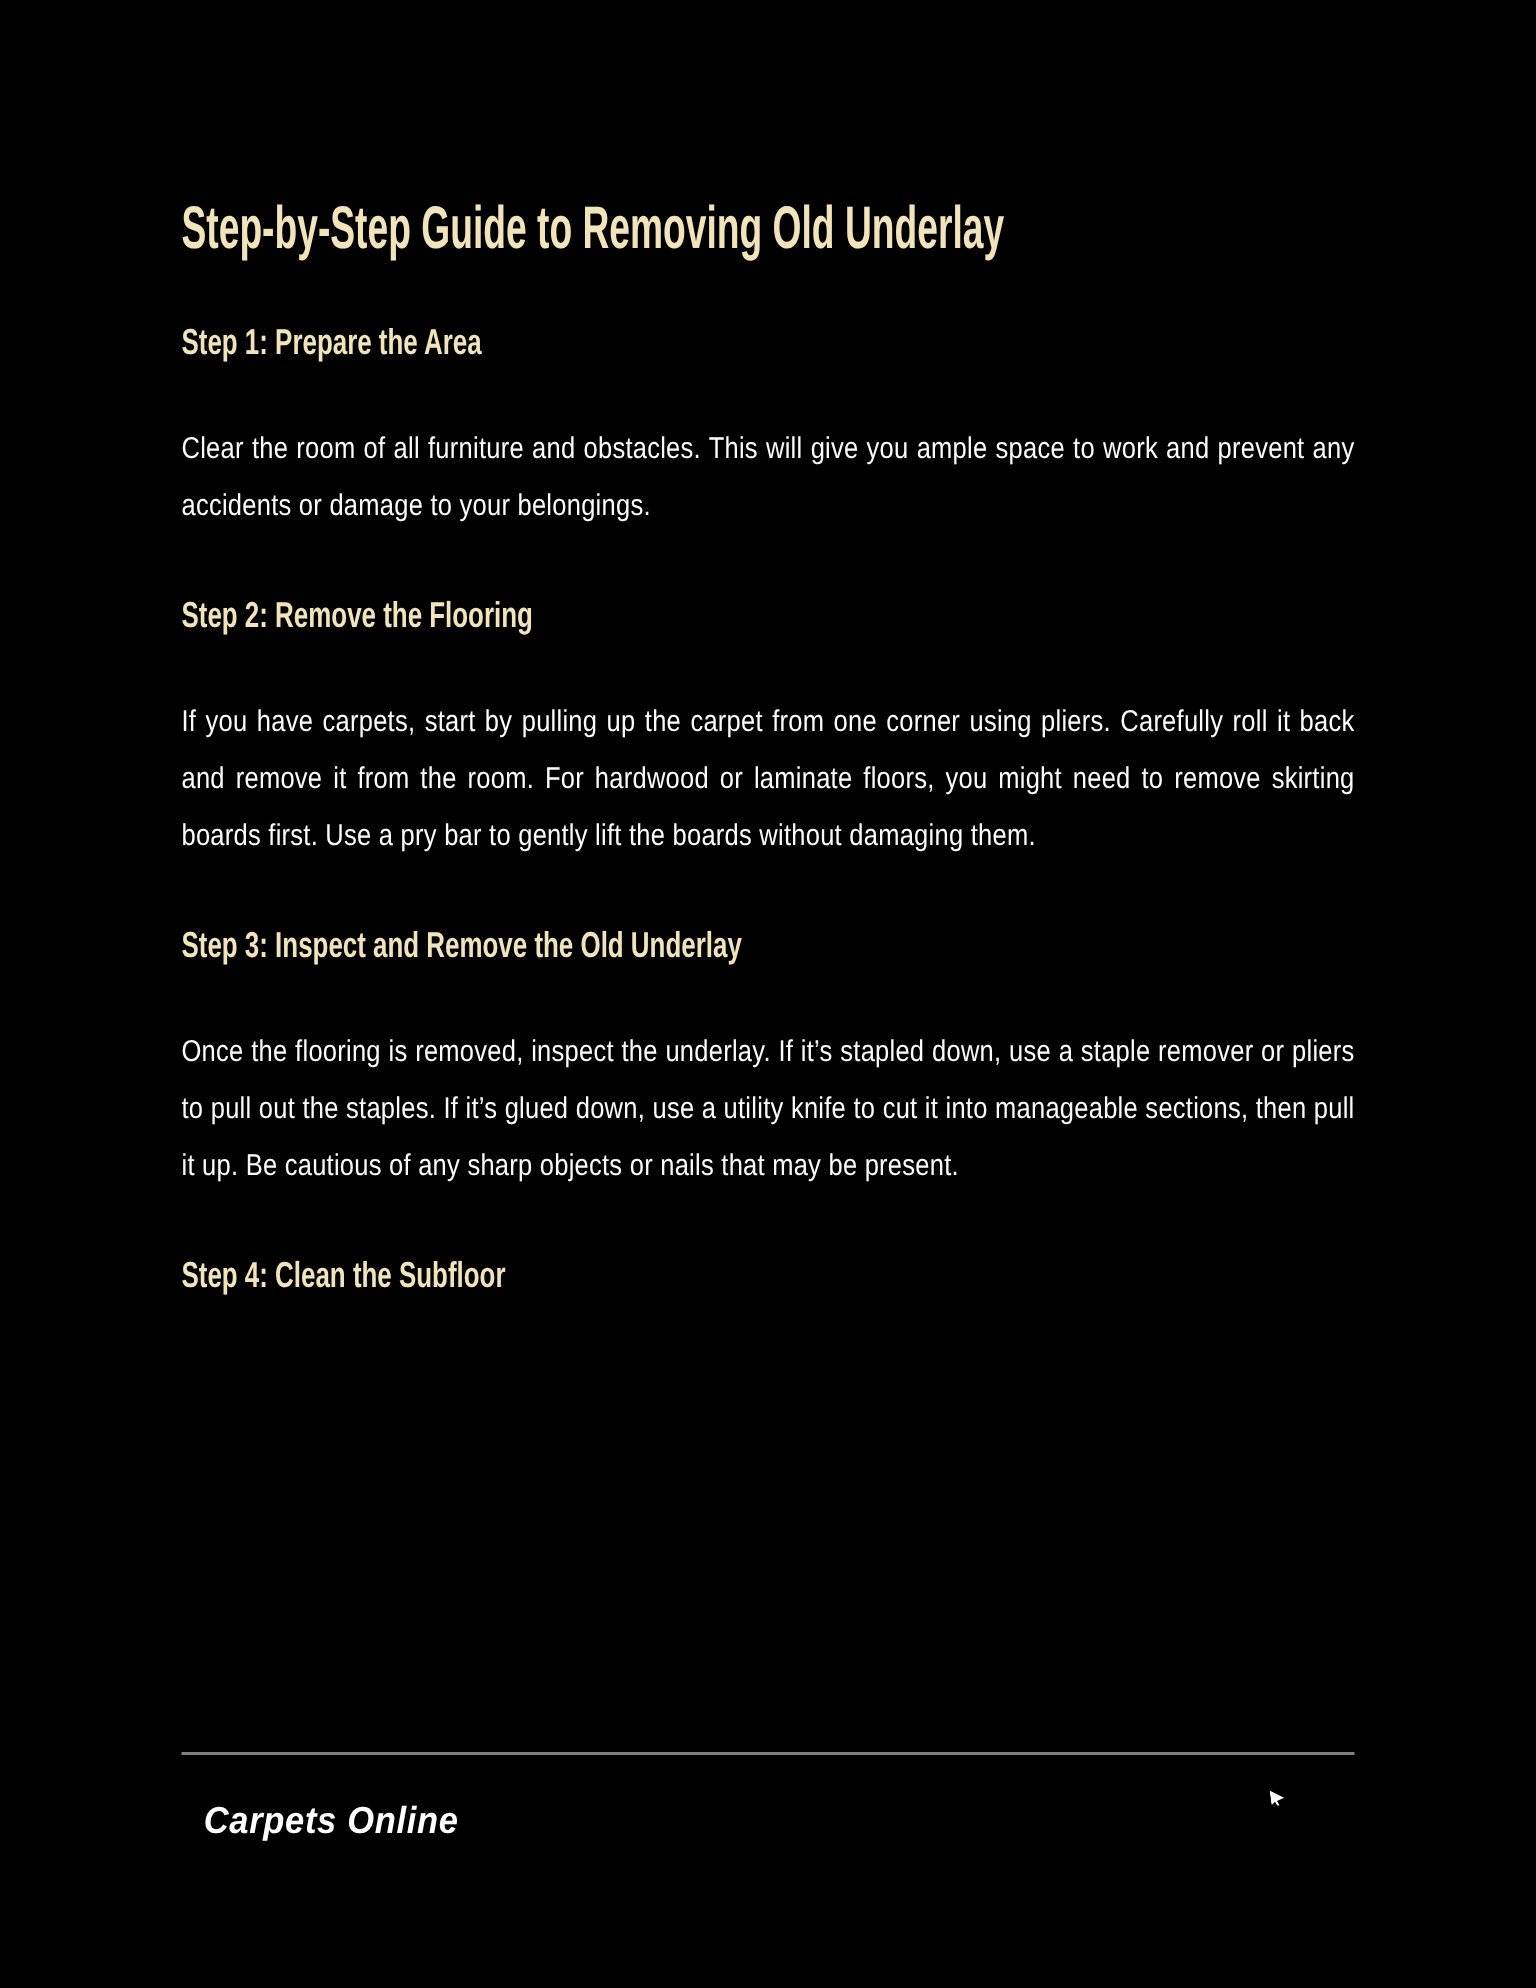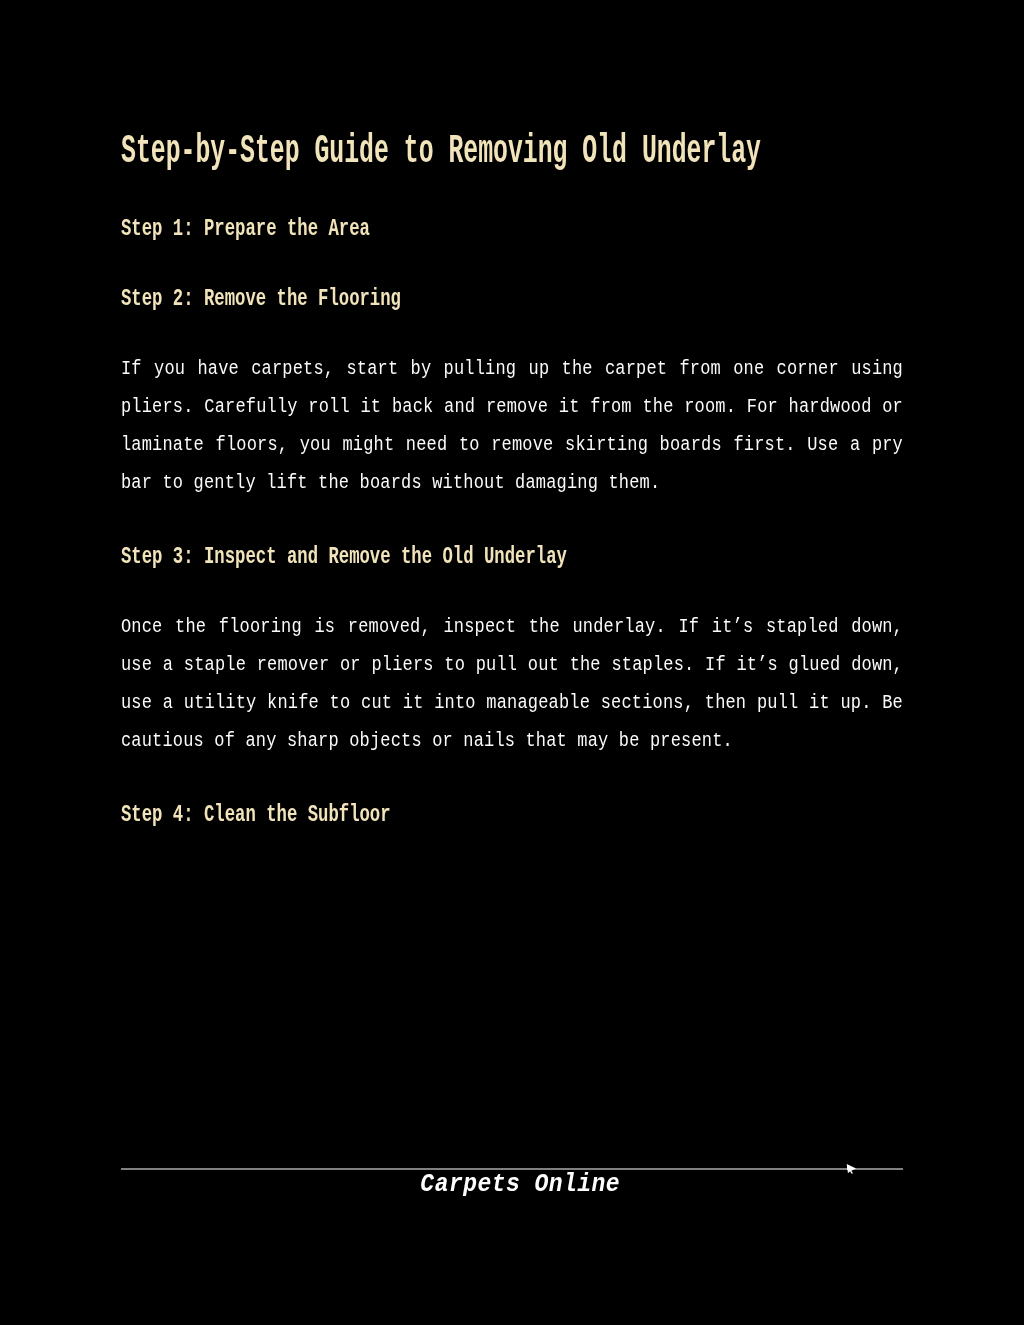--- a/index.html
+++ b/index.html
@@ -1,21 +1,21 @@
 <!DOCTYPE html>
 <html><head>
 <meta charset="utf-8">
 <style>
   html,body{margin:0;padding:0;background:#000;}
   .page{
     position:relative;
     width:1024px;height:1325px;
     background:#000000;
     overflow:hidden;
-    font-family:Liberation Mono, monospace;
+    font-family:Liberation Sans, sans-serif;
   }
   .content{
     position:absolute;
     left:121px;top:130px;
     width:782px;
   }
   .doc-title{
     color:#F1E3BA;
     font-size:40px;
     font-weight:bold;
@@ -56,21 +56,22 @@
     right:121px;
     top:1168px;
   }
   .divider{
     border:none;
     height:2px;
     background:#808080;
     margin:0;
   }
   .brand-row{
-    text-align:center;
+    margin-top:30px;
+    text-align:left;
     position:relative;
   }
   .brand-logo{
     display:inline-block;
     color:#FFFFFF;
     font-size:25px;
     font-weight:bold;
     font-style:italic;
     letter-spacing:0.5px;
     transform:scaleX(0.92);
@@ -90,20 +91,23 @@
 </style>
 </head>
 <body>
 
 <div class="page">
   <div class="content">
 
     <h1 class="doc-title">Step-by-Step Guide to Removing Old Underlay</h1>
 
     <h2 class="section-heading">Step 1: Prepare the Area</h2>
+    <div class="body-wrap">
+      <p class="body-text">Clear the room of all furniture and obstacles. This will give you ample space to work and prevent any accidents or damage to your belongings.</p>
+    </div>
 
     <h2 class="section-heading">Step 2: Remove the Flooring</h2>
     <div class="body-wrap">
       <p class="body-text">If you have carpets, start by pulling up the carpet from one corner using pliers. Carefully roll it back and remove it from the room. For hardwood or laminate floors, you might need to remove skirting boards first. Use a pry bar to gently lift the boards without damaging them.</p>
     </div>
 
     <h2 class="section-heading">Step 3: Inspect and Remove the Old Underlay</h2>
     <div class="body-wrap">
       <p class="body-text">Once the flooring is removed, inspect the underlay. If it’s stapled down, use a staple remover or pliers to pull out the staples. If it’s glued down, use a utility knife to cut it into manageable sections, then pull it up. Be cautious of any sharp objects or nails that may be present.</p>
     </div>

